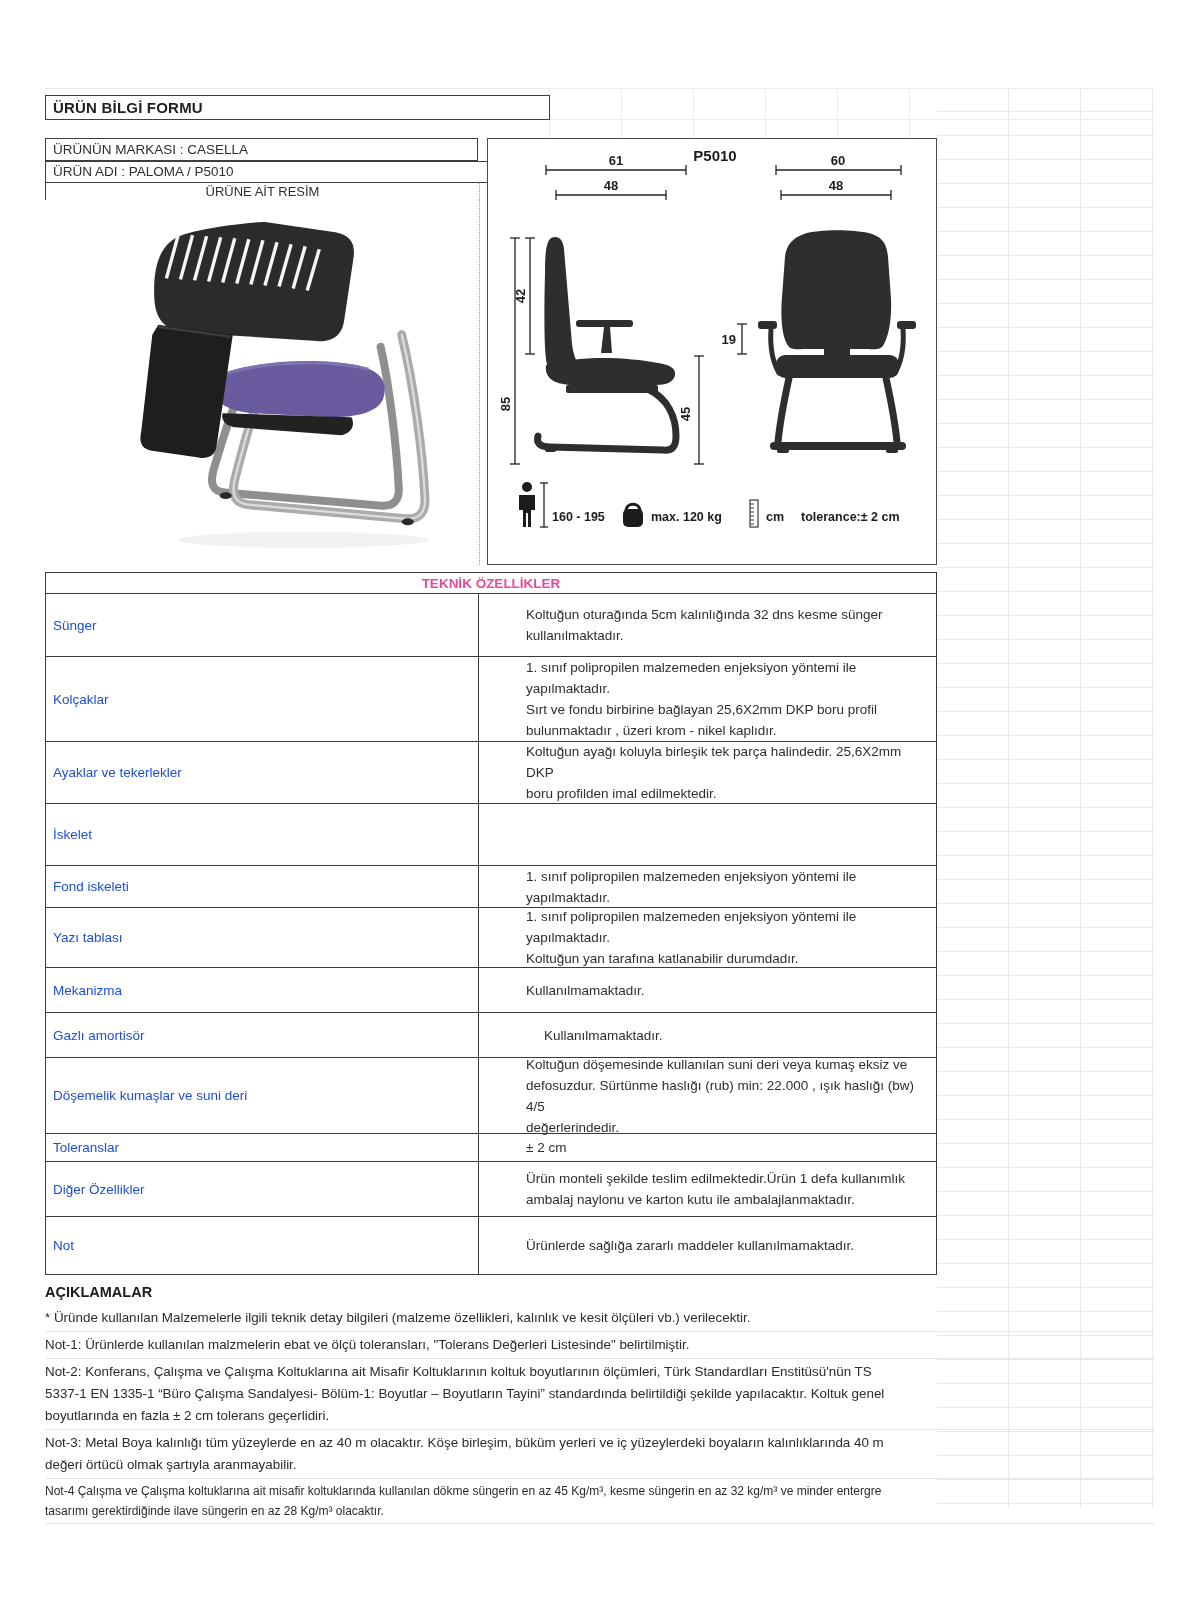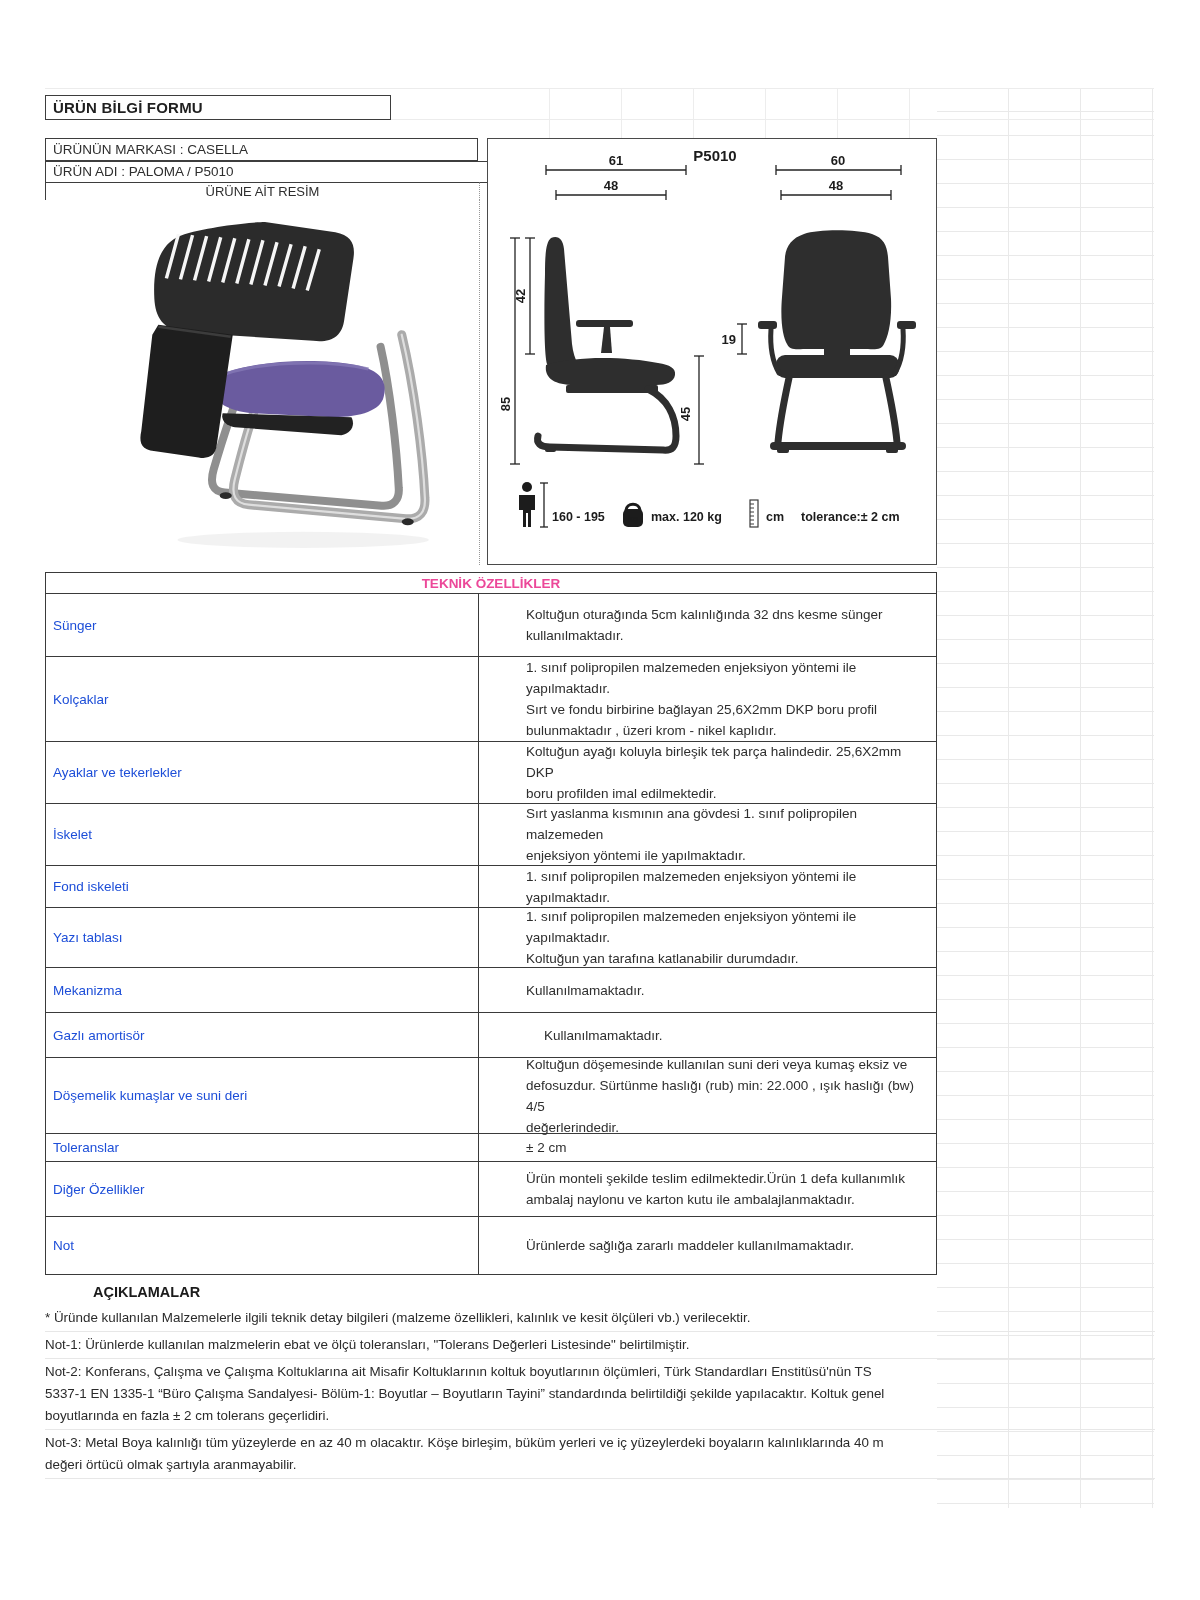--- a/index.html
+++ b/index.html
@@ -27,40 +27,40 @@
   .spec-title{height:20px;border-bottom:1.4px solid #3a3a3a;display:flex;align-items:center;
         justify-content:center;font-weight:bold;font-size:13.5px;color:#ec4899;}
   .spec-row{display:flex;width:100%;box-sizing:border-box;border-bottom:1.4px solid #3a3a3a;}
   .spec-row:last-child{border-bottom:none;}
   .spec-label{width:433px;min-width:433px;box-sizing:border-box;border-right:1.4px solid #3a3a3a;
         display:flex;align-items:center;padding-left:7px;font-size:13.5px;color:#1d4ed8;}
   .spec-value{flex:1;display:flex;align-items:center;padding:4px 6px 4px 7px;font-size:13.5px;
         line-height:21px;color:#2e2e2e;white-space:pre-line;margin-left:40px;}
   
   .notes{left:45px;top:1284px;width:1110px;}
-  .notes-title{font-weight:bold;font-size:14.5px;color:#1b1b1b;height:21px;margin-left:48px;}
+  .notes-title{font-weight:bold;font-size:14.5px;color:#1b1b1b;height:21px;}
   .note{font-size:13.4px;line-height:22px;padding:2px 0;color:#2b2b2b;
         border-bottom:1px solid #e7e7e7;white-space:pre-line;}
   .note.small{font-size:12px;line-height:20px;}
   svg text{font-family:"Liberation Sans",sans-serif;fill:#1c1c1c;}
   .dim-num{font-size:13px;font-weight:bold;}
   .legend-txt{font-size:12.5px;font-weight:600;}
   .model-txt{font-size:15px;font-weight:bold;}
 </style>
 </head>
 <body>
 
 <div class="page">
 
   <div class="abs grid-right"></div>
   <div class="abs grid-topgap"></div>
   <div class="abs hline" style="left:45px;top:88px;width:1109px;"></div>
   <div class="abs hline" style="left:45px;top:119px;width:1109px;"></div>
 
-  <div class="abs cell form-title" style="left:45px;top:95px;width:346px;height:25px;">ÜRÜN BİLGİ FORMU</div>
+  <div class="abs cell form-title" style="left:45px;top:95px;width:505px;height:25px;">ÜRÜN BİLGİ FORMU</div>
   <div class="abs cell" style="left:45px;top:138px;width:433px;height:23px;">ÜRÜNÜN MARKASI : CASELLA</div>
   <div class="abs cell" style="left:45px;top:160.5px;width:495px;height:22.5px;">ÜRÜN ADI : PALOMA / P5010</div>
   <div class="abs caption-cell" style="left:45px;top:182px;width:435px;height:18px;">ÜRÜNE AİT RESİM</div>
 
   <div class="abs photo-cell" style="left:45px;top:200px;width:435px;height:365px;">
     <svg width="380" height="352" viewBox="0 0 360 350" style="position:absolute;left:38px;top:6px;">
       <ellipse cx="210" cy="332" rx="125" ry="8" fill="#000" opacity="0.05"></ellipse>
 
       <g>
         <path d="M150,178 C140,200 128,238 121,262 C117,276 120,284 132,285 L288,298 C300,299 306,292 305,280 C303,240 296,180 287,140" stroke="#8f8f8f" stroke-width="8" fill="none" stroke-linecap="round"></path>
@@ -210,22 +210,20 @@
 Sırt ve fondu birbirine bağlayan 25,6X2mm DKP boru profil
 bulunmaktadır , üzeri krom - nikel kaplıdır.</div>
     </div>
     <div class="spec-row" style="height:62px;">
       <div class="spec-label">Ayaklar ve tekerlekler</div>
       <div class="spec-value">Koltuğun ayağı koluyla birleşik tek parça halindedir. 25,6X2mm DKP
 boru profilden imal edilmektedir.</div>
     </div>
     <div class="spec-row" style="height:62px;">
       <div class="spec-label">İskelet</div>
-      <div class="spec-value">Sırt yaslanma kısmının ana gövdesi  1. sınıf polipropilen malzemeden
-enjeksiyon yöntemi ile yapılmaktadır.</div>
     </div>
     <div class="spec-row" style="height:42px;">
       <div class="spec-label">Fond iskeleti</div>
       <div class="spec-value"> 1. sınıf polipropilen malzemeden enjeksiyon yöntemi ile yapılmaktadır.</div>
     </div>
     <div class="spec-row" style="height:60px;">
       <div class="spec-label">Yazı tablası</div>
       <div class="spec-value"> 1. sınıf polipropilen malzemeden enjeksiyon yöntemi ile yapılmaktadır.
 Koltuğun yan tarafına katlanabilir durumdadır.</div>
     </div>
@@ -260,15 +258,17 @@
 
   <div class="abs notes">
     <div class="notes-title">AÇIKLAMALAR</div>
     <div class="note">* Üründe kullanılan Malzemelerle ilgili teknik detay bilgileri (malzeme özellikleri, kalınlık ve kesit ölçüleri vb.)  verilecektir.</div>
     <div class="note">Not-1: Ürünlerde kullanılan malzmelerin ebat ve ölçü toleransları, "Tolerans Değerleri Listesinde" belirtilmiştir.</div>
     <div class="note">Not-2: Konferans, Çalışma ve Çalışma Koltuklarına ait  Misafir Koltuklarının koltuk boyutlarının ölçümleri, Türk Standardları Enstitüsü'nün TS
 5337-1 EN 1335-1 “Büro Çalışma Sandalyesi- Bölüm-1: Boyutlar – Boyutların Tayini” standardında belirtildiği şekilde yapılacaktır. Koltuk genel
 boyutlarında en fazla ± 2 cm tolerans geçerlidiri.</div>
     <div class="note">Not-3: Metal Boya kalınlığı tüm yüzeylerde en az 40 m  olacaktır. Köşe birleşim, büküm yerleri ve iç yüzeylerdeki boyaların kalınlıklarında 40 m
 değeri örtücü olmak şartıyla aranmayabilir.</div>
+    <div class="note small">Not-4 Çalışma ve Çalışma koltuklarına ait misafir koltuklarında kullanılan dökme süngerin en az 45 Kg/m³, kesme süngerin en az 32 kg/m³ ve minder entergre
+tasarımı gerektirdiğinde ilave süngerin en az 28 Kg/m³ olacaktır.</div>
   </div>
 
 </div>
 
 </body></html>

